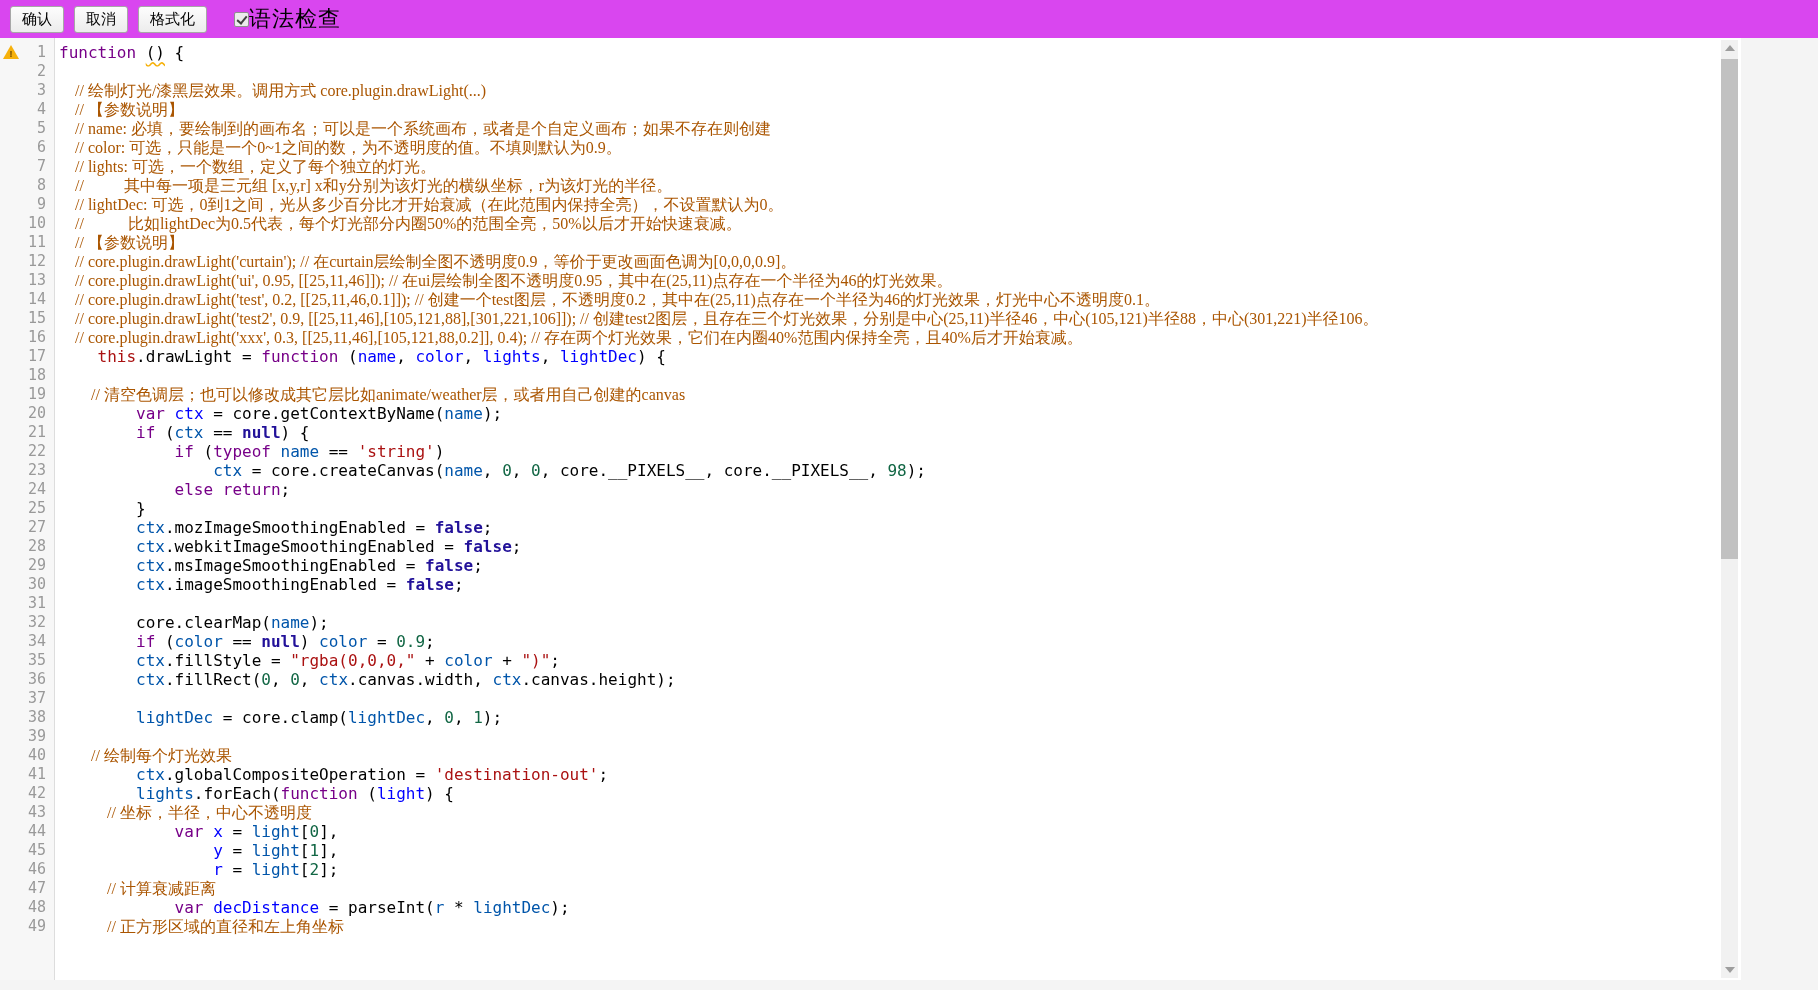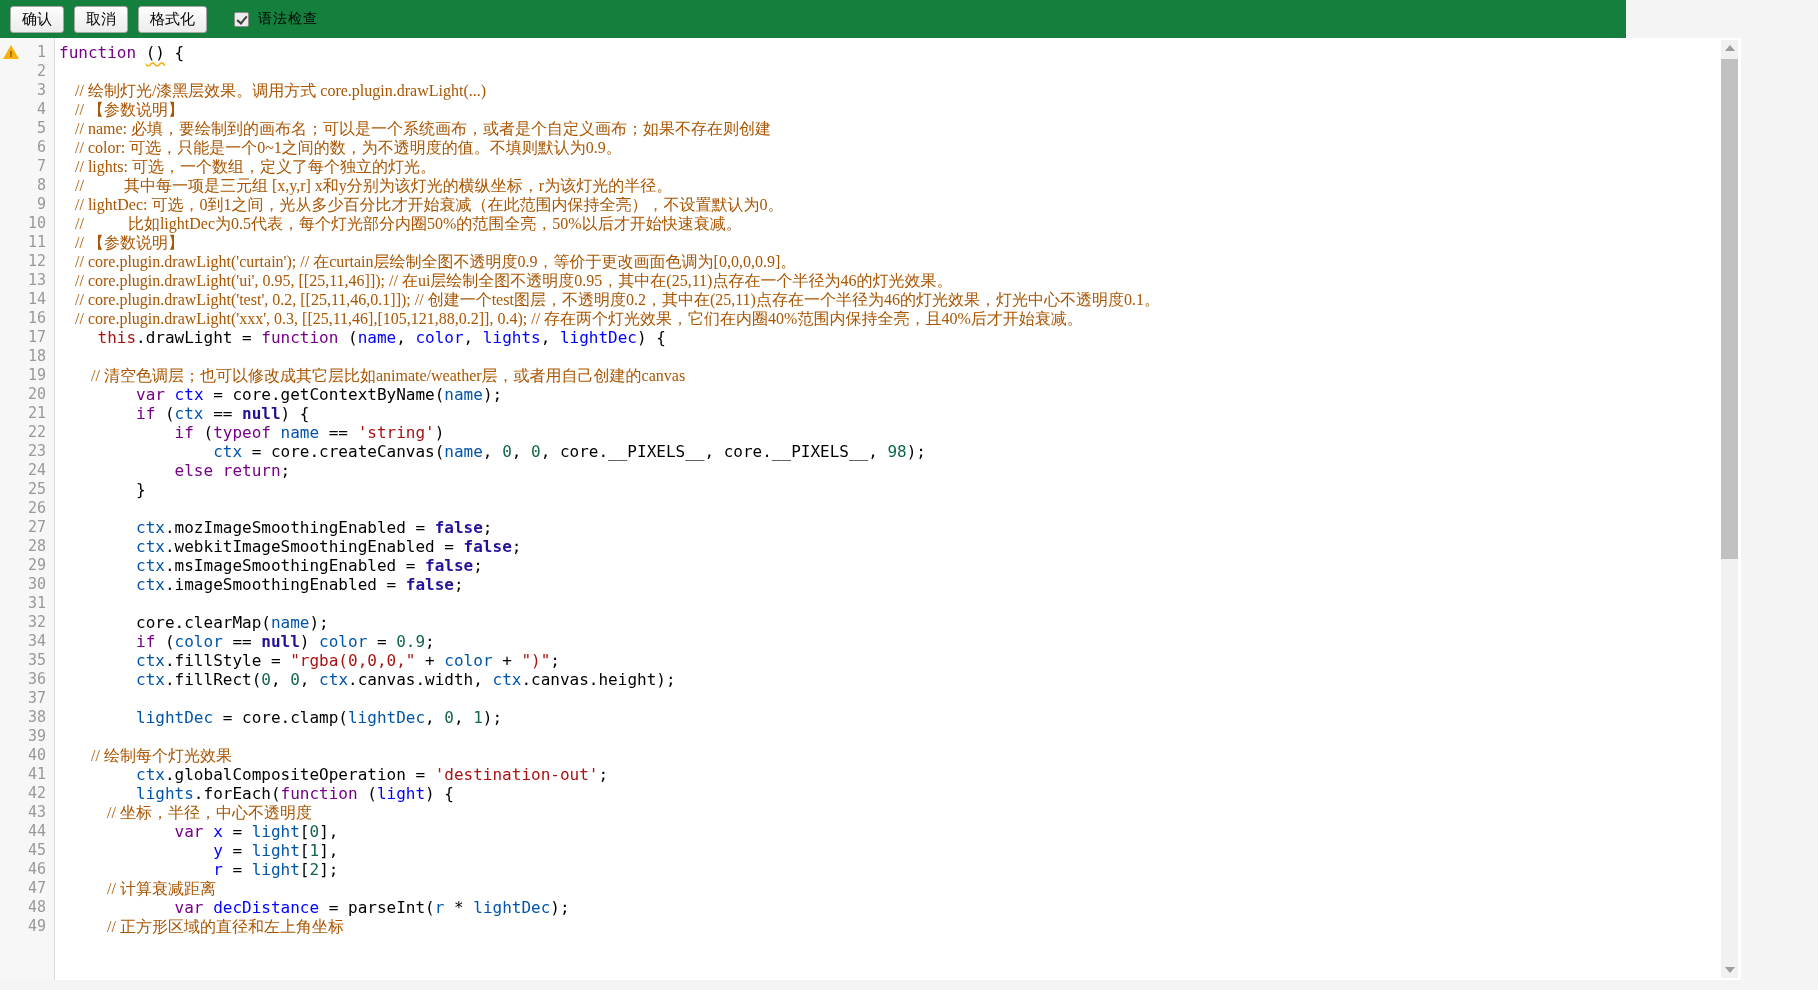--- a/index.html
+++ b/index.html
@@ -3,38 +3,38 @@
 <meta charset="utf-8">
 <style>
   html,body{margin:0;padding:0;}
   body{
     width:1818px;height:990px;overflow:hidden;
     background:#f4f4f4;
     font-family:"Liberation Sans","DejaVu Sans",sans-serif;
   }
   
   .toolbar{
-    position:absolute;top:0;left:0;width:1626px;height:38px;
-    background:#15803d;display:flex;align-items:center;padding-left:10px;box-sizing:border-box;
+    position:absolute;top:0;left:0;width:1818px;height:38px;
+    background:#d946ef;display:flex;align-items:center;padding-left:10px;box-sizing:border-box;
   }
   .tb-btn{
     height:27px;padding:0 11px;margin-right:10px;
     font:15px "Liberation Sans","DejaVu Sans",sans-serif;color:#000;
     background:linear-gradient(#fdfdfd,#ececec);
     border:1px solid #a7a7a7;border-radius:3px;cursor:pointer;
   }
   .chk{
     display:inline-block;width:13px;height:13px;margin-left:17px;
     background:#ececec;border:1px solid #8f8f8f;border-radius:2px;position:relative;
   }
   .chk::after{
     content:"";position:absolute;left:4px;top:1px;width:4px;height:8px;
     border:solid #404040;border-width:0 2px 2px 0;transform:rotate(40deg);
   }
-  .chk-label{font-size:14px;color:#000;margin-left:9px;letter-spacing:1px;}
+  .chk-label{font-size:22px;color:#000;letter-spacing:1px;}
   
   .editor{
     position:absolute;top:38px;left:0;width:1741px;height:942px;
     background:#fff;overflow:hidden;
     font-family:"DejaVu Sans Mono","Liberation Mono",monospace;
     font-size:16px;line-height:19px;
   }
   .gutter-bg{
     position:absolute;left:0;top:0;bottom:0;width:54px;
     background:#f7f7f7;border-right:1px solid #ddd;
@@ -191,20 +191,26 @@
         <div class="code-cell"><span class="tok-cmt">    // core.plugin.drawLight('ui', 0.95, [[25,11,46]]); // 在ui层绘制全图不透明度0.95，其中在(25,11)点存在一个半径为46的灯光效果。</span></div>
       </div>
       <div class="row">
         <div class="gutter-cell">
           <span class="lnum">14</span>
         </div>
         <div class="code-cell"><span class="tok-cmt">    // core.plugin.drawLight('test', 0.2, [[25,11,46,0.1]]); // 创建一个test图层，不透明度0.2，其中在(25,11)点存在一个半径为46的灯光效果，灯光中心不透明度0.1。</span></div>
       </div>
       <div class="row">
         <div class="gutter-cell">
+          <span class="lnum">15</span>
+        </div>
+        <div class="code-cell"><span class="tok-cmt">    // core.plugin.drawLight('test2', 0.9, [[25,11,46],[105,121,88],[301,221,106]]); // 创建test2图层，且存在三个灯光效果，分别是中心(25,11)半径46，中心(105,121)半径88，中心(301,221)半径106。</span></div>
+      </div>
+      <div class="row">
+        <div class="gutter-cell">
           <span class="lnum">16</span>
         </div>
         <div class="code-cell"><span class="tok-cmt">    // core.plugin.drawLight('xxx', 0.3, [[25,11,46],[105,121,88,0.2]], 0.4); // 存在两个灯光效果，它们在内圈40%范围内保持全亮，且40%后才开始衰减。</span></div>
       </div>
       <div class="row">
         <div class="gutter-cell">
           <span class="lnum">17</span>
         </div>
         <div class="code-cell"><span class="tok-plain">    </span><span class="tok-this">this</span><span class="tok-plain">.drawLight = </span><span class="tok-kw">function</span><span class="tok-plain"> (</span><span class="tok-def">name</span><span class="tok-plain">, </span><span class="tok-def">color</span><span class="tok-plain">, </span><span class="tok-def">lights</span><span class="tok-plain">, </span><span class="tok-def">lightDec</span><span class="tok-plain">) {</span></div>
       </div>
@@ -248,26 +254,20 @@
         <div class="gutter-cell">
           <span class="lnum">24</span>
         </div>
         <div class="code-cell"><span class="tok-plain">            </span><span class="tok-kw">else</span><span class="tok-plain"> </span><span class="tok-kw">return</span><span class="tok-plain">;</span></div>
       </div>
       <div class="row">
         <div class="gutter-cell">
           <span class="lnum">25</span>
         </div>
         <div class="code-cell"><span class="tok-plain">        }</span></div>
-      </div>
-      <div class="row">
-        <div class="gutter-cell">
-          <span class="lnum">26</span>
-        </div>
-        <div class="code-cell"></div>
       </div>
       <div class="row">
         <div class="gutter-cell">
           <span class="lnum">27</span>
         </div>
         <div class="code-cell"><span class="tok-plain">        </span><span class="tok-var2">ctx</span><span class="tok-plain">.mozImageSmoothingEnabled = </span><span class="tok-atom">false</span><span class="tok-plain">;</span></div>
       </div>
       <div class="row">
         <div class="gutter-cell">
           <span class="lnum">28</span>

